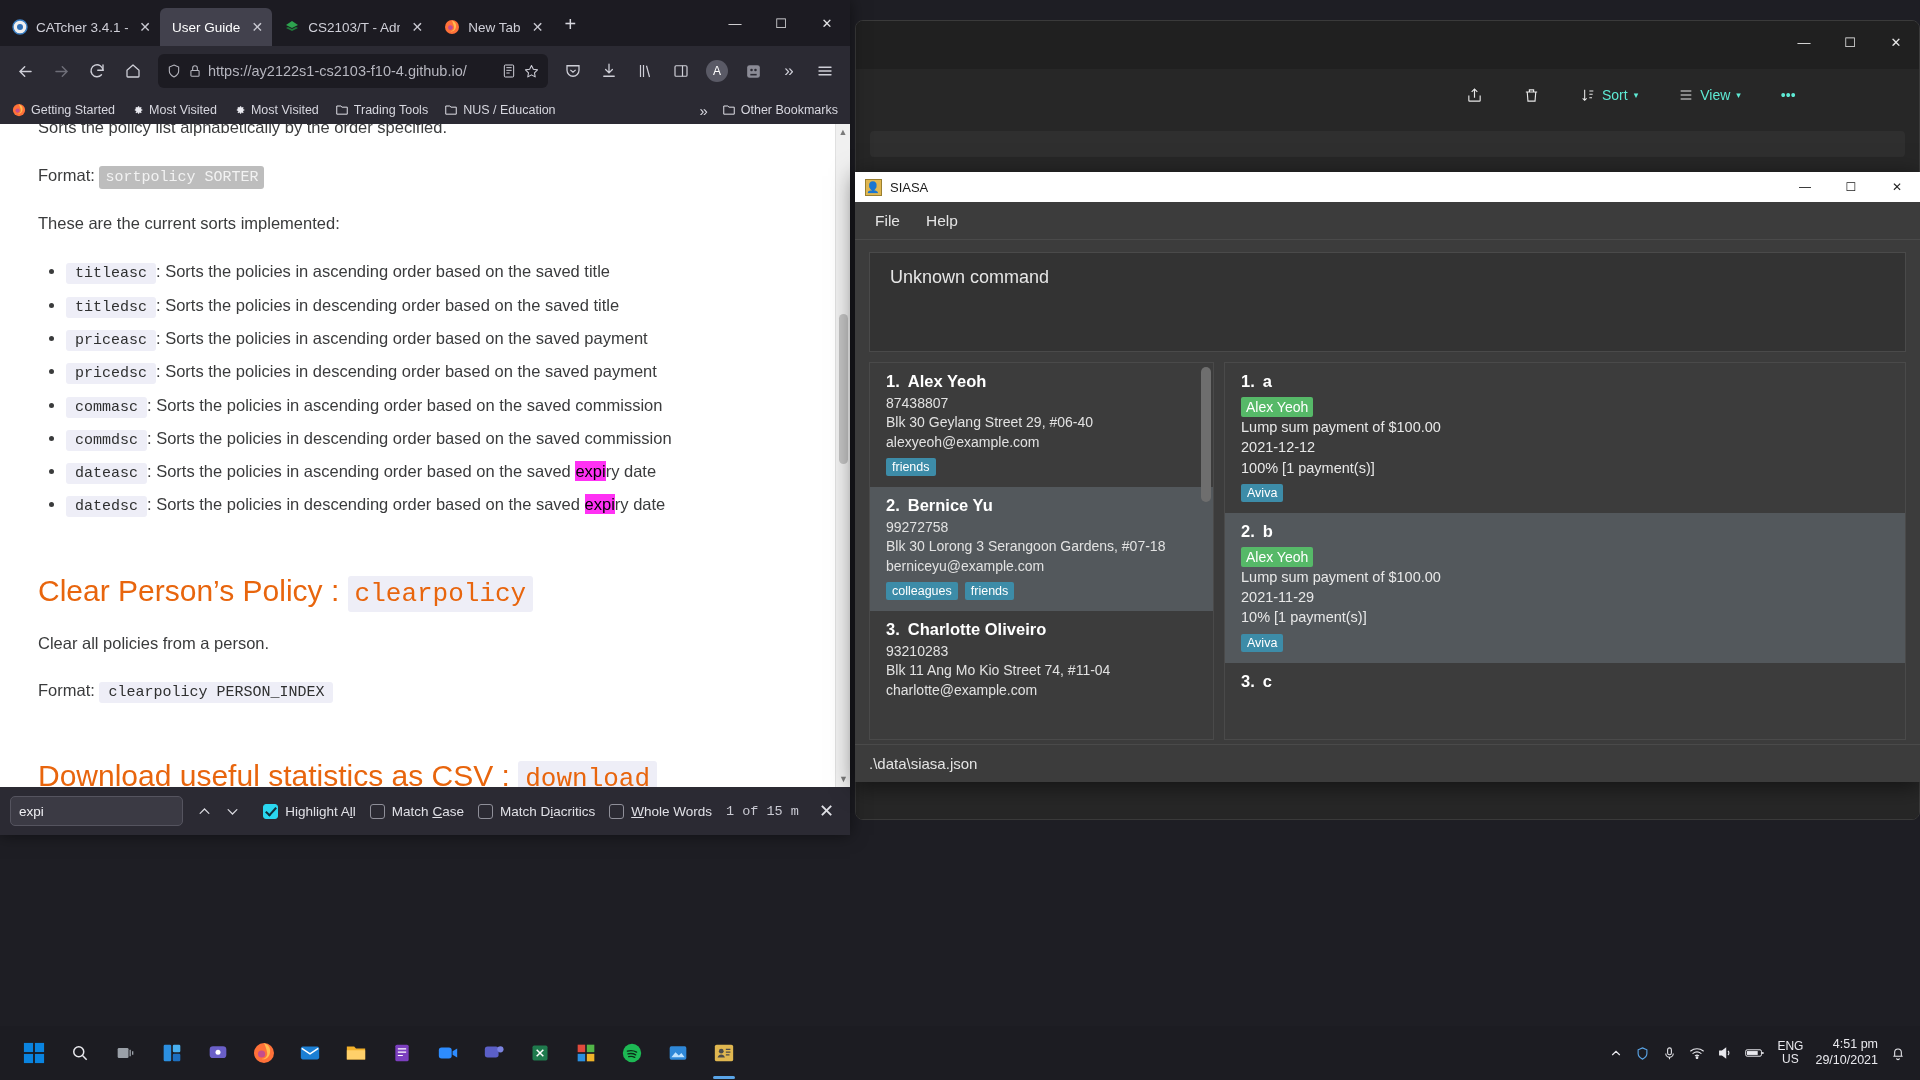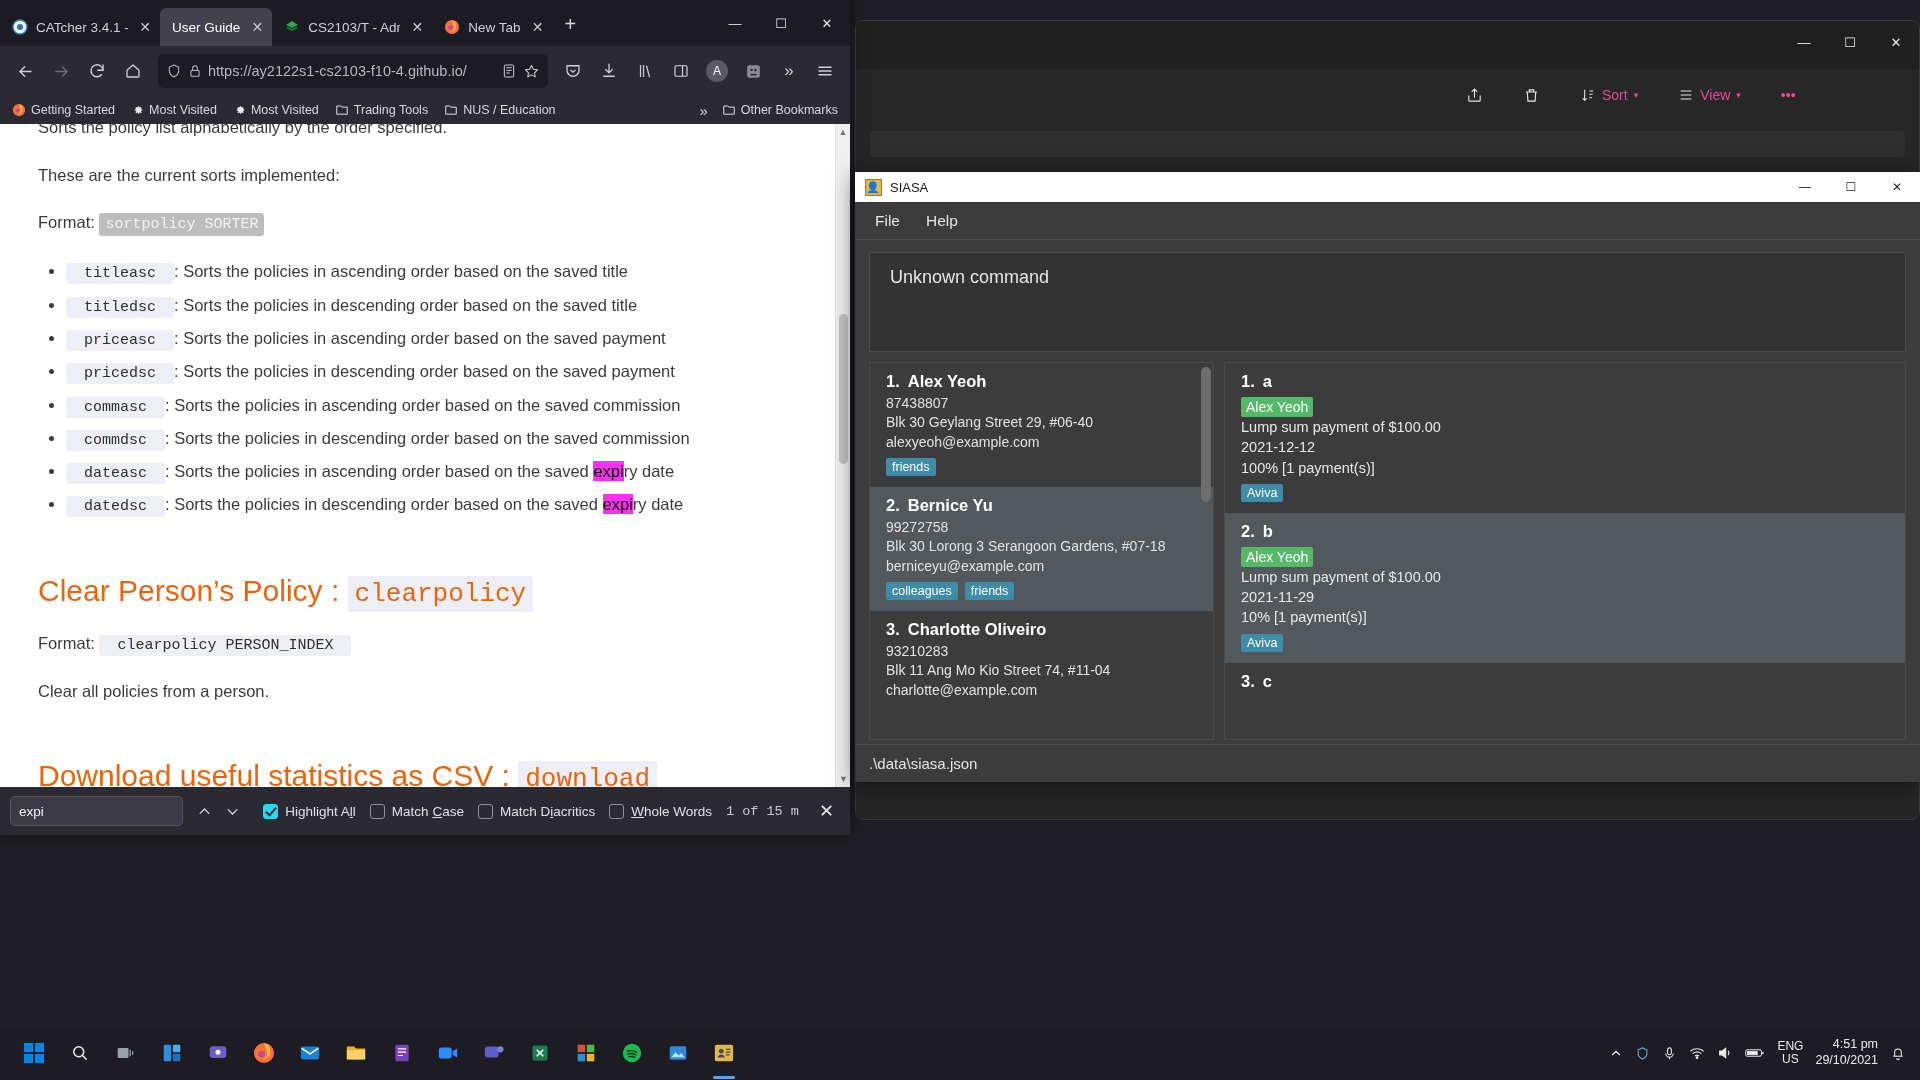--- a/index.html
+++ b/index.html
@@ -24,21 +24,21 @@
     overflow: hidden;
   }
   .explorer-titlebar { height: 48px; background: #202020; position: relative; }
   .exp-winbtns { position: absolute; right: 0; top: 0; display: flex; }
   .exp-winbtn {
     width: 46px; height: 42px; display: flex; align-items: center; justify-content: center;
     color: #e8e8e8; font-size: 13px;
   }
   .explorer-toolbar {
     height: 52px; display: flex; align-items: center; gap: 20px;
-    padding: 0 10px 0 600px; background: #272727; color: #ec4899; font-size: 14px;
+    padding: 0 10px 0 600px; background: #272727; color: #5eead4; font-size: 14px;
   }
   .exp-tb-item {
     display: flex; align-items: center; gap: 6px; height: 34px;
     padding: 0 10px; border-radius: 4px; white-space: nowrap;
   }
   .explorer-body { background: #272727; height: 100%; padding: 10px 14px; }
   .exp-bar { height: 26px; background: #2f2f2f; border-radius: 4px; margin-bottom: 10px; }
 
   
   .ff-win {
@@ -99,21 +99,21 @@
 
   
   .page {
     flex: 1; background: #ffffff; position: relative; overflow: hidden;
   }
   .page-inner { padding: 0 38px; color: #2f3030; }
   .p-clip { margin-top: -9px; font-size: 16.5px; line-height: 1.55; color: #3a3b3c; }
   .para { font-size: 16.5px; line-height: 1.55; margin: 22px 0; color: #3a3b3c; }
   code.ic {
     font-family: "Liberation Mono", "DejaVu Sans Mono", monospace;
-    background: #eeeef7; border-radius: 3px; padding: 2px 18px; font-size: 15px; color: #2f3030;
+    background: #eeeef7; border-radius: 3px; padding: 2px 9px; font-size: 15px; color: #2f3030;
   }
   code.gray {
     font-family: "Liberation Mono", "DejaVu Sans Mono", monospace;
     background: #bdbdbd; border-radius: 3px; padding: 3px 6px; font-size: 15px; color: #f2f2f2;
   }
   ul.sorts { list-style: disc; margin: 14px 0 0 28px; }
   ul.sorts li { font-size: 16.5px; line-height: 1.62; margin: 5px 0; color: #3a3b3c; }
   mark.hl { background: #ff31f4; color: #000; padding: 1px 0; }
   h2.sec {
     color: #e8650d; font-size: 30px; font-weight: 400; margin: 54px 0 0 0;
@@ -457,47 +457,47 @@
             </svg>
           <span>Other Bookmarks</span>
         </span>
       </div>
     </div>
 
     <div class="page">
       <div class="page-inner">
         <div class="p-clip">Sorts the policy list alphabetically by the order specified.</div>
 
-        <p class="para">These are the current sorts implemented:</p>
-
         <p class="para">
           <span>Format:</span>
           <code class="gray">sortpolicy SORTER</code>
         </p>
+
+        <p class="para">These are the current sorts implemented:</p>
 
         <ul class="sorts">
           <li><code class="ic">titleasc</code><span>: Sorts the policies in ascending order based on the saved title</span></li>
           <li><code class="ic">titledsc</code><span>: Sorts the policies in descending order based on the saved title</span></li>
           <li><code class="ic">priceasc</code><span>: Sorts the policies in ascending order based on the saved payment</span></li>
           <li><code class="ic">pricedsc</code><span>: Sorts the policies in descending order based on the saved payment</span></li>
           <li><code class="ic">commasc</code><span>: Sorts the policies in ascending order based on the saved commission</span></li>
           <li><code class="ic">commdsc</code><span>: Sorts the policies in descending order based on the saved commission</span></li>
           <li><code class="ic">dateasc</code><span>: Sorts the policies in ascending order based on the saved </span><mark class="hl">expi</mark><span>ry date</span></li>
           <li><code class="ic">datedsc</code><span>: Sorts the policies in descending order based on the saved </span><mark class="hl">expi</mark><span>ry date</span></li>
         </ul>
 
         <h2 class="sec">
           <span>Clear Person’s Policy :</span>
           <code class="ic">clearpolicy</code>
         </h2>
+        <p class="para">Clear all policies from a person.</p>
         <p class="para">
           <span>Format:</span>
           <code class="ic">clearpolicy PERSON_INDEX</code>
         </p>
-        <p class="para">Clear all policies from a person.</p>
 
         <h2 class="sec">
           <span>Download useful statistics as CSV :</span>
           <code class="ic">download</code>
         </h2>
 
       </div>
 
       <div class="page-scrollbar">
         <div class="sb-arrow">▲</div>

